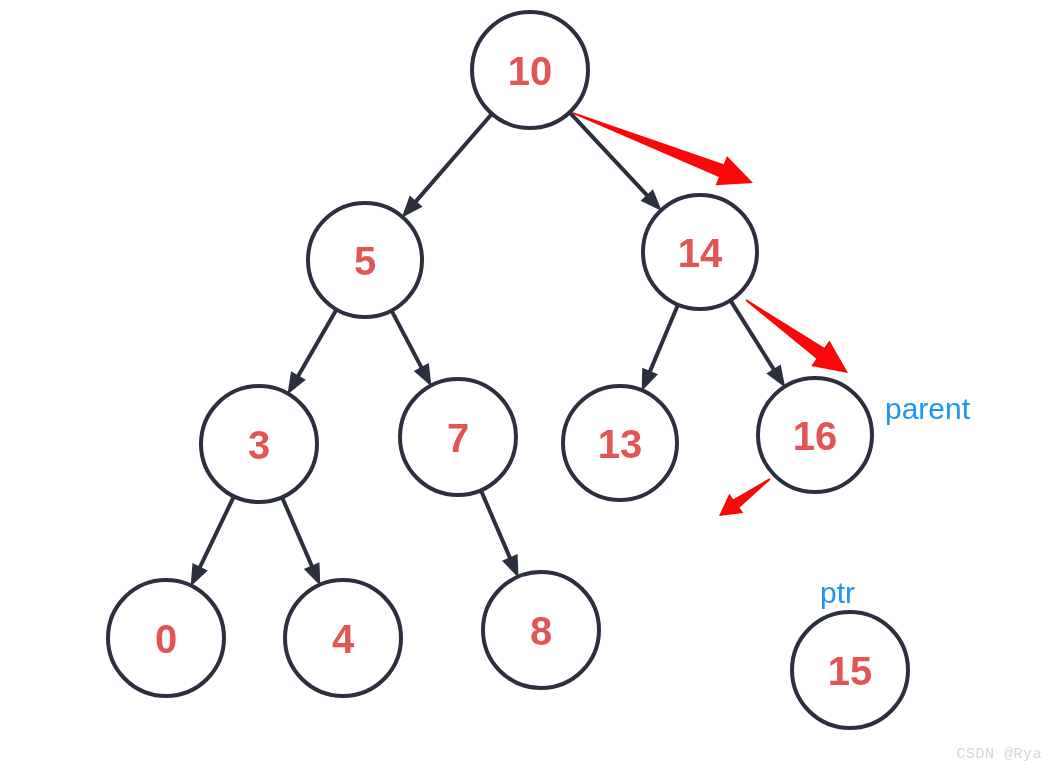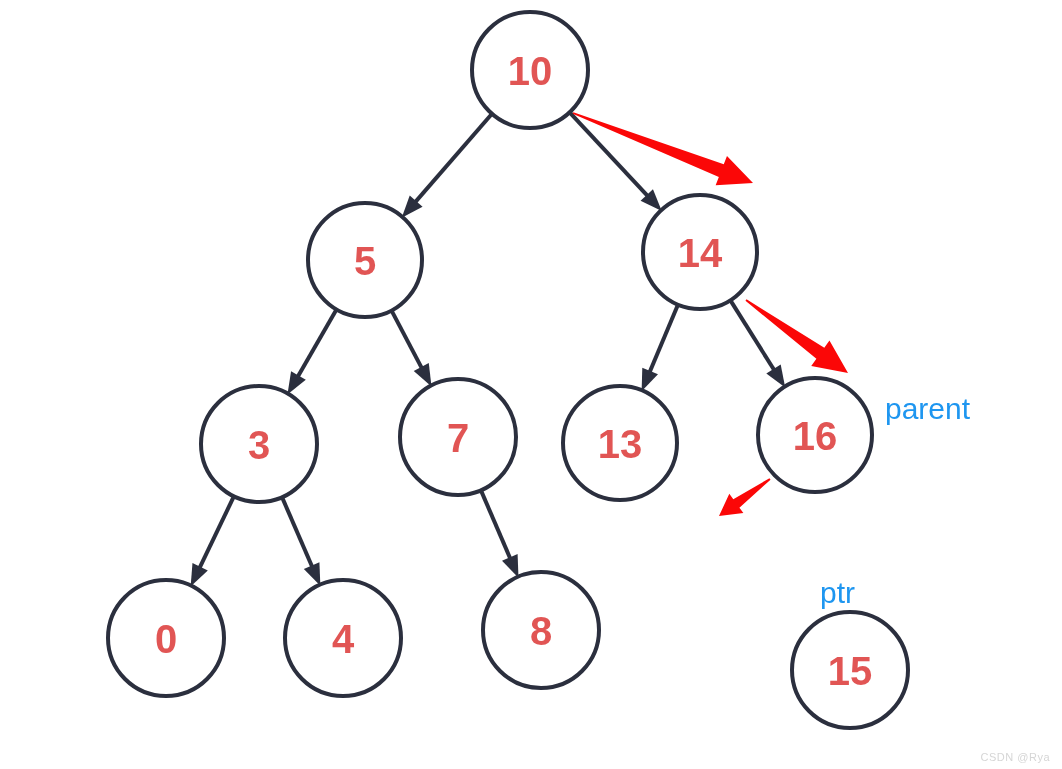--- a/index.html
+++ b/index.html
@@ -50,25 +50,25 @@
     fill: #fb0707;
   }
   .annotation-text {
     fill: #1e96f0;
     font-family: "Liberation Sans", sans-serif;
     font-size: 30px;
     dominant-baseline: central;
   }
   .watermark {
     position: absolute;
-    right: 12px;
+    right: 20px;
     bottom: 6px;
     color: #d6d6d6;
-    font-size: 11px;
-    font-family: Liberation Sans, sans-serif;
+    font-size: 15px;
+    font-family: Liberation Mono, monospace;
     letter-spacing: 0.5px;
     user-select: none;
   }
 </style>
 </head>
 <body>
 
 <div id="canvas">
   <svg id="tree-svg" viewBox="0 0 1062 769">
     <g id="edges-layer">

